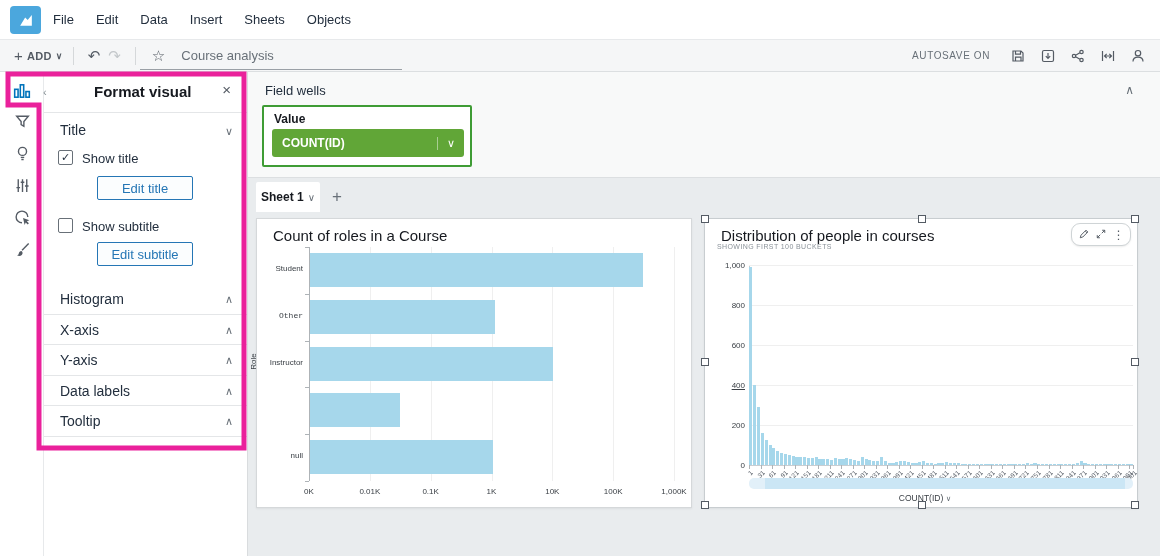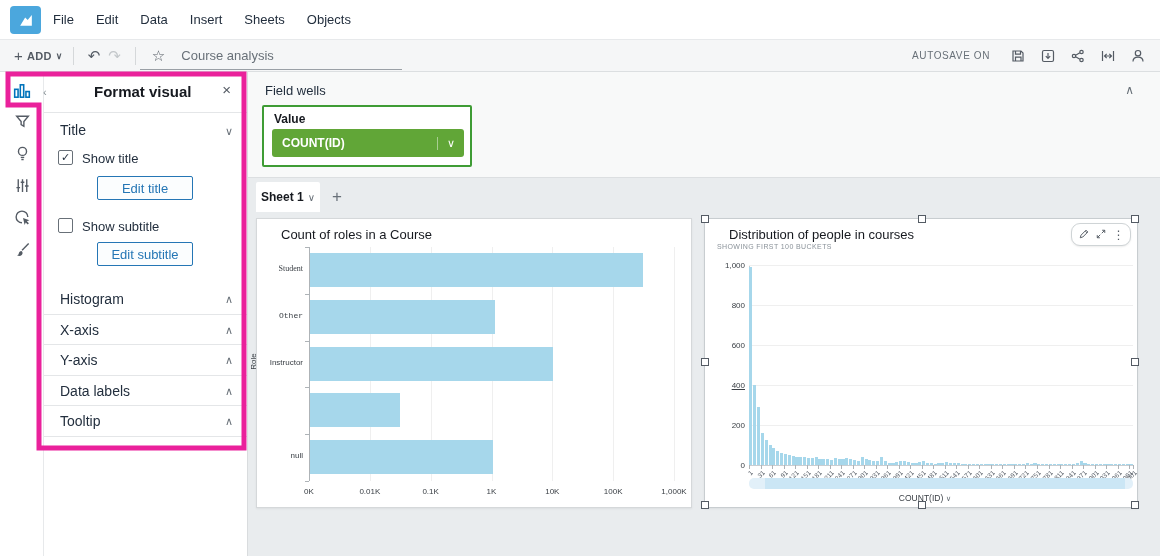--- a/index.html
+++ b/index.html
@@ -68,21 +68,21 @@
   .tabbar{position:absolute;left:0;top:106px;right:0;height:34px;}
   .sheet-tab{position:absolute;left:8px;top:4px;width:64px;height:30px;background:#fff;border-radius:2px 2px 0 0;
              display:flex;align-items:center;justify-content:center;gap:4px;font-size:12px;font-weight:bold;color:#16191f;}
   .sheet-tab .chev-s{font-size:10px;color:#687078;font-weight:normal;}
   .tab-plus{position:absolute;left:84px;top:9px;font-size:17px;color:#687078;}
 
   .canvas{position:absolute;left:0;top:140px;right:0;bottom:0;}
   .card{position:absolute;background:#fff;border:1px solid #d5d8da;box-shadow:0 1px 2px rgba(0,0,0,.06);}
   .card-bar{left:8px;top:6px;width:436px;height:290px;}
   .card-hist{left:456px;top:6px;width:434px;height:290px;border-color:#c8cdd0;}
-  .viz-title{position:absolute;left:24px;top:8px;font-size:13px;color:#16191f;text-align:center;}
+  .viz-title{position:absolute;left:16px;top:8px;font-size:15px;color:#16191f;text-align:center;}
   .viz-sub{position:absolute;left:12px;top:24px;font-size:7px;letter-spacing:.4px;color:#8a9299;}
 
   
   .grid-v{position:absolute;top:28px;height:234px;width:1px;background:#efefef;}
   .axis-v{position:absolute;left:52px;top:28px;height:234px;width:1px;background:#aeb3b7;}
   .axis-tick-l{position:absolute;width:4px;height:1px;background:#aeb3b7;left:48px;}
   .cat-label{position:absolute;left:0;width:46px;text-align:right;font-size:8px;color:#3b4046;}
   .hbar{position:absolute;left:53px;height:34px;}
   .x-tick{position:absolute;top:268px;width:40px;text-align:center;font-size:8px;color:#3b4046;}
   .ylab-rot{position:absolute;left:-12px;top:138px;font-size:8px;color:#3b4046;transform:rotate(-90deg);}
@@ -292,21 +292,21 @@
             <div class="x-tick" style="left: 153.667px;">0.1K</div>
             <div class="grid-v" style="left: 234.5px;"></div>
             <div class="x-tick" style="left: 214.5px;">1K</div>
             <div class="grid-v" style="left: 295.333px;"></div>
             <div class="x-tick" style="left: 275.333px;">10K</div>
             <div class="grid-v" style="left: 356.167px;"></div>
             <div class="x-tick" style="left: 336.167px;">100K</div>
             <div class="grid-v" style="left: 417px;"></div>
             <div class="x-tick" style="left: 397px;">1,000K</div>
             <div class="axis-tick-l" style="top: 28px;"></div>
-            <div class="cat-label" style="top: 45px; font-family: Liberation Serif, serif;">Student</div>
+            <div class="cat-label" style="top: 45px;">Student</div>
             <div class="hbar" style="top: 34px; width: 333.2px; background: rgb(166, 215, 235);"></div>
             <div class="axis-tick-l" style="top: 74.8px;"></div>
             <div class="cat-label" style="top: 91.8px; font-family: Liberation Mono, monospace;">Other</div>
             <div class="hbar" style="top: 80.8px; width: 185px; background: rgb(166, 215, 235);"></div>
             <div class="axis-tick-l" style="top: 121.6px;"></div>
             <div class="cat-label" style="top: 138.6px;">Instructor</div>
             <div class="hbar" style="top: 127.6px; width: 243.3px; background: rgb(166, 215, 235);"></div>
             <div class="axis-tick-l" style="top: 168.4px;"></div>
             <div class="cat-label" style="top: 178px; margin-left: 29px;">Guest</div>
             <div class="hbar" style="top: 174.4px; width: 89.9px; background: rgb(166, 215, 235);"></div>

